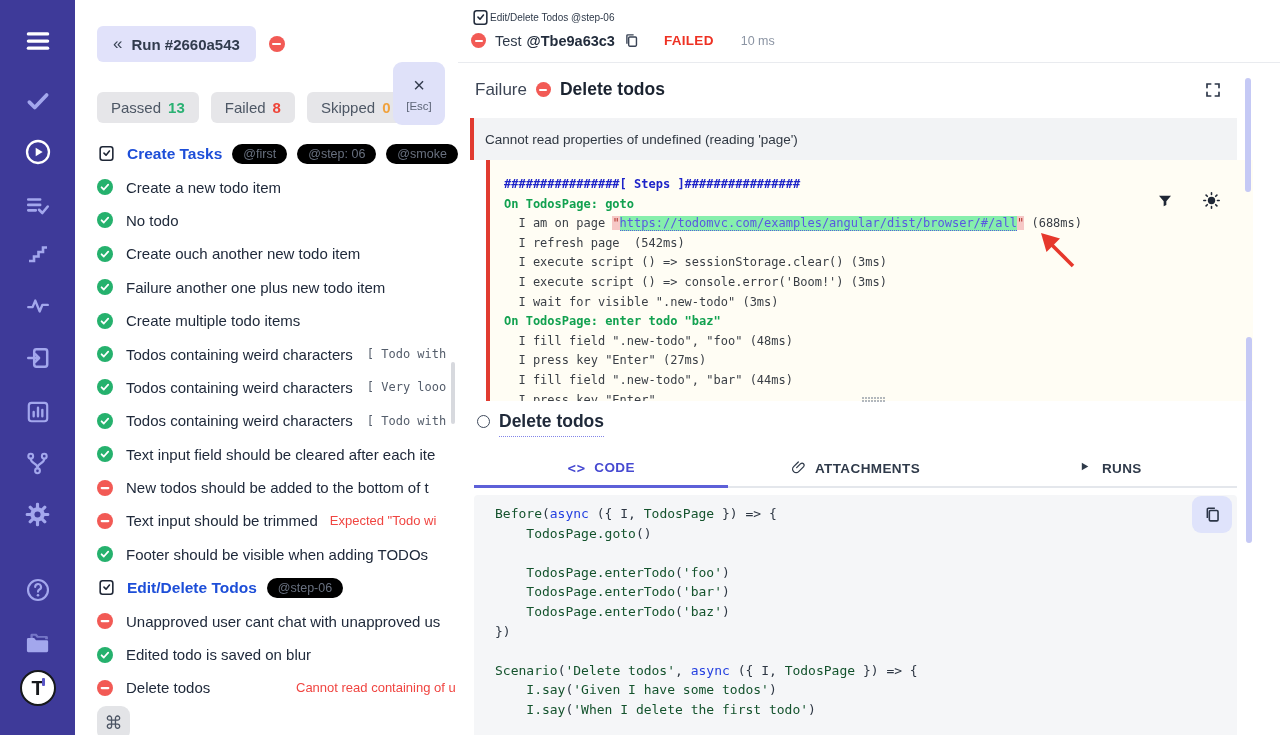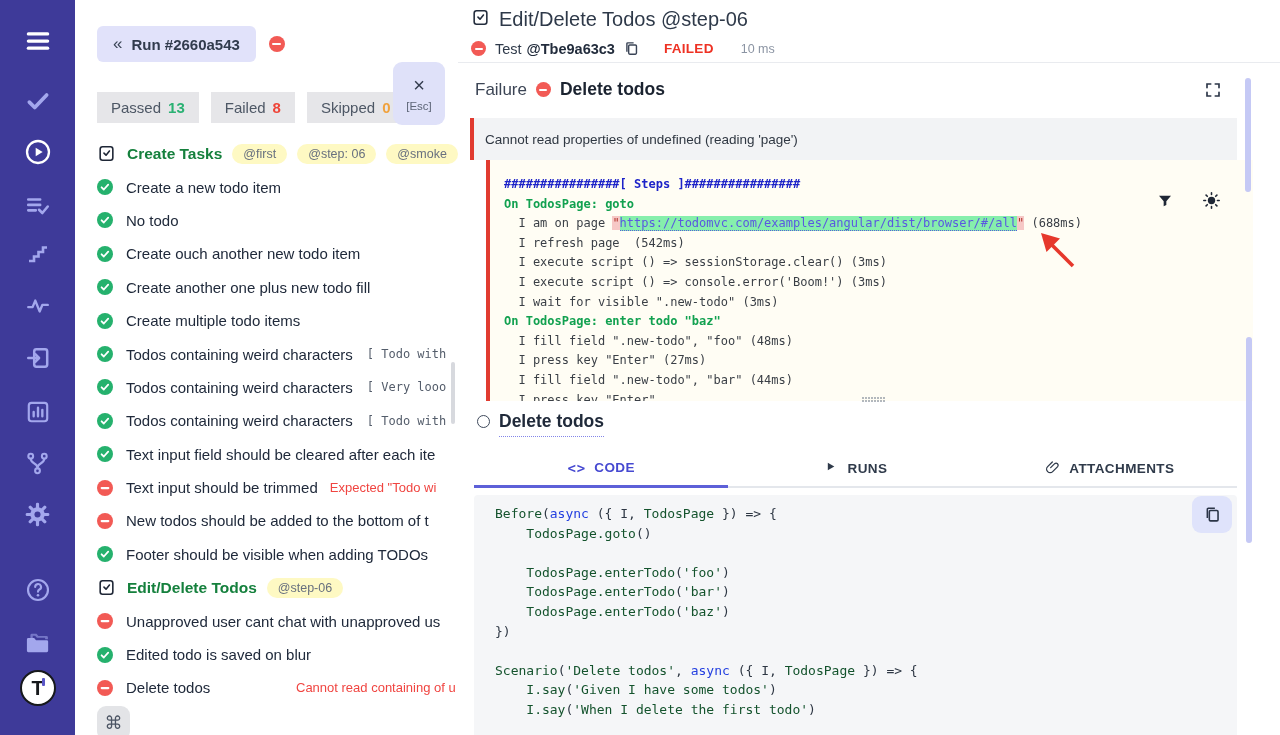--- a/index.html
+++ b/index.html
@@ -18,45 +18,45 @@
   .list-panel{position:absolute;left:75px;top:0;bottom:0;width:383px;background:#fff;overflow:hidden;z-index:2}
   .run-row{position:absolute;top:26px;left:22px;display:flex;align-items:center;white-space:nowrap}
   .back-btn{background:#e1e2fa;border:none;border-radius:6px;height:36px;padding:0 16px;display:flex;
             align-items:center;gap:9px;font-family:inherit;font-size:15px;font-weight:700;color:#313b4d;cursor:pointer}
   .back-btn .chev{font-size:17px;color:#3a4456;font-weight:400}
   .fail-dot{width:16px;height:16px;border-radius:50%;background:#f25a55;position:relative;flex:0 0 auto}
   .fail-dot::after{content:"";position:absolute;left:3.5px;right:3.5px;top:6.8px;height:2.6px;border-radius:1.3px;background:#fff}
   .run-row .fail-dot{margin-left:13px}
   .run-title{font-size:27px;font-weight:800;color:#1c2433;margin:0 0 0 9px;letter-spacing:-.3px;white-space:nowrap}
   .badges{position:absolute;top:92px;left:22px;display:flex;gap:12px}
-  .badge{background:#e6e6e9;border-radius:0;height:31px;display:flex;align-items:center;gap:7px;
+  .badge{background:#e6e6e9;border-radius:6px;height:31px;display:flex;align-items:center;gap:7px;
          padding:0 14px;font-size:15px;color:#4d5765;cursor:pointer}
   .badge .b-count{font-weight:700}
   .close-btn{position:absolute;left:318px;top:62px;width:52px;height:63px;background:#dfe1f9;border-radius:9px;
              display:flex;flex-direction:column;align-items:center;justify-content:center;gap:5px;z-index:6;cursor:pointer}
   .close-x{font-size:20px;color:#333c4e;line-height:1}
   .close-esc{font-size:11.5px;color:#5e6678}
   .tests{position:absolute;top:137px;left:22px;right:0}
   .trow{height:33.4px;display:flex;align-items:center;white-space:nowrap;position:relative;cursor:pointer}
   .trow .ticon{width:16px;height:16px;flex:0 0 16px;margin-right:13px;display:flex}
   .suite-row .sicon{width:19px;height:19px;color:#1f2736;margin-right:11px;display:flex}
-  .suite-label{font-size:15.5px;font-weight:700;color:#15803d}
-  .tag{margin-left:10px;background:#fef9c3;color:#68707f;border-radius:10px;padding:3px 11px;font-size:12.5px}
+  .suite-label{font-size:15.5px;font-weight:700;color:#1d4ed8}
+  .tag{margin-left:10px;background:#000000;color:#68707f;border-radius:10px;padding:3px 11px;font-size:12.5px}
   .tlabel{font-size:15px;color:#202a3b;font-weight:500}
   .tmono{font-family:"DejaVu Sans Mono",monospace;font-size:12px;color:#545d6b;margin-left:14px}
   .terror{font-size:13px;color:#f04541;margin-left:12px}
   .terror.fixed{position:absolute;left:199px;margin:0}
   .cmd-badge{position:absolute;left:22px;top:706px;width:33px;height:34px;background:#e3e4e7;border-radius:9px;
              display:flex;align-items:center;justify-content:center;font-size:18px;color:#4b5463;cursor:pointer}
   .mini-scroll{position:absolute;right:3px;top:362px;width:4px;height:62px;background:#d7d9de;border-radius:2px}
   
   .detail{position:absolute;left:458px;top:0;right:0;bottom:0;background:#fff}
-  .crumb1{position:absolute;left:13px;top:8px;display:flex;align-items:flex-start;gap:9px;font-size:20px;color:#2e3949}
+  .crumb1{position:absolute;left:13px;top:8px;display:flex;align-items:center;font-size:10px;color:#2e3949}
   .crumb1 .sicon{width:19px;height:19px;color:#232d3d;display:flex}
-  .crumb2{position:absolute;left:13px;top:40px;display:flex;align-items:center;font-size:14.5px;color:#2e3949}
+  .crumb2{position:absolute;left:13px;top:32px;display:flex;align-items:center;font-size:14.5px;color:#2e3949}
   .crumb2 .fail-dot{width:15px;height:15px;margin-right:9px}
   .test-id{font-weight:800;color:#222c3c;margin-left:5px}
   .copy-sm{width:17px;height:17px;color:#3a4456;margin-left:8px;display:flex;cursor:pointer}
   .failed-txt{color:#ee3123;font-weight:800;font-size:13.5px;margin-left:24px;letter-spacing:.3px}
   .dur{color:#8b94a3;font-size:12.5px;margin-left:27px}
   .hdr-divider{position:absolute;left:0;right:0;top:62px;height:1px;background:#e9ebef}
   .fail-row{position:absolute;left:17px;top:79px;display:flex;align-items:center;gap:9px}
   .fail-label{font-size:17px;color:#3c4555}
   .fail-row .fail-dot{width:15px;height:15px}
   .fail-test{font-size:17.5px;font-weight:800;color:#1b2330}
@@ -260,21 +260,21 @@
         </span>
         <span class="tlabel">Create ouch another new todo item</span>
       </div>
       <div class="trow">
         <span class="ticon">
           <svg viewBox="0 0 16 16" width="16" height="16">
             <circle cx="8" cy="8" r="8" fill="#25b16d"></circle>
             <path d="M4.6 8.3l2.2 2.2 4.4-4.8" fill="none" stroke="#fff" stroke-width="1.8" stroke-linecap="round" stroke-linejoin="round"></path>
           </svg>
         </span>
-        <span class="tlabel">Create another one plus new todo fill</span>
+        <span class="tlabel">Failure another one plus new todo item</span>
       </div>
       <div class="trow">
         <span class="ticon">
           <svg viewBox="0 0 16 16" width="16" height="16">
             <circle cx="8" cy="8" r="8" fill="#25b16d"></circle>
             <path d="M4.6 8.3l2.2 2.2 4.4-4.8" fill="none" stroke="#fff" stroke-width="1.8" stroke-linecap="round" stroke-linejoin="round"></path>
           </svg>
         </span>
         <span class="tlabel">Create multiple todo items</span>
       </div>
@@ -317,31 +317,31 @@
         </span>
         <span class="tlabel">Text input field should be cleared after each ite</span>
       </div>
       <div class="trow">
         <span class="ticon">
           <svg viewBox="0 0 16 16" width="16" height="16">
             <circle cx="8" cy="8" r="8" fill="#f25a55"></circle>
             <rect x="3.6" y="6.9" width="8.8" height="2.3" rx="1.1" fill="#fff"></rect>
           </svg>
         </span>
+        <span class="tlabel">New todos should be added to the bottom of t</span>
+      </div>
+      <div class="trow">
+        <span class="ticon">
+          <svg viewBox="0 0 16 16" width="16" height="16">
+            <circle cx="8" cy="8" r="8" fill="#f25a55"></circle>
+            <rect x="3.6" y="6.9" width="8.8" height="2.3" rx="1.1" fill="#fff"></rect>
+          </svg>
+        </span>
         <span class="tlabel">Text input should be trimmed</span>
         <span class="terror">Expected "Todo wi</span>
-      </div>
-      <div class="trow">
-        <span class="ticon">
-          <svg viewBox="0 0 16 16" width="16" height="16">
-            <circle cx="8" cy="8" r="8" fill="#f25a55"></circle>
-            <rect x="3.6" y="6.9" width="8.8" height="2.3" rx="1.1" fill="#fff"></rect>
-          </svg>
-        </span>
-        <span class="tlabel">New todos should be added to the bottom of t</span>
       </div>
       <div class="trow">
         <span class="ticon">
           <svg viewBox="0 0 16 16" width="16" height="16">
             <circle cx="8" cy="8" r="8" fill="#25b16d"></circle>
             <path d="M4.6 8.3l2.2 2.2 4.4-4.8" fill="none" stroke="#fff" stroke-width="1.8" stroke-linecap="round" stroke-linejoin="round"></path>
           </svg>
         </span>
         <span class="tlabel">Footer should be visible when adding TODOs</span>
       </div>
@@ -455,33 +455,33 @@
     <span class="scen-title">Delete todos</span>
   </div>
 
   <div class="tabs">
       <div class="tab active">
         <span class="code-glyph">&lt;&gt;</span>
         <span>CODE</span>
       </div>
       <div class="tab">
         <span class="ticn">
+          <svg viewBox="0 0 24 24" width="16" height="16" fill="none" stroke="currentColor" stroke-width="1.9" stroke-linecap="round">
+            <path d="M8.5 11.5l6-6a3.2 3.2 0 0 1 4.5 4.5l-7.5 7.5a5.3 5.3 0 0 1-7.5-7.5l7-7"></path>
+          </svg>
+        </span>
+        <span>ATTACHMENTS</span>
+      </div>
+      <div class="tab">
+        <span class="ticn">
           <svg viewBox="0 0 24 24" width="13" height="13" fill="currentColor">
             <path d="M7 5l12 7-12 7z"></path>
           </svg>
         </span>
         <span>RUNS</span>
-      </div>
-      <div class="tab">
-        <span class="ticn">
-          <svg viewBox="0 0 24 24" width="16" height="16" fill="none" stroke="currentColor" stroke-width="1.9" stroke-linecap="round">
-            <path d="M8.5 11.5l6-6a3.2 3.2 0 0 1 4.5 4.5l-7.5 7.5a5.3 5.3 0 0 1-7.5-7.5l7-7"></path>
-          </svg>
-        </span>
-        <span>ATTACHMENTS</span>
       </div>
     </div>
 
   <div class="code-box"><div class="cline"><span class="cr">Before</span><span class="cp">(</span><span class="ck">async</span><span class="cp"> ({ I, </span><span class="cr">TodosPage</span><span class="cp"> }) =&gt; {</span></div><div class="cline"><span class="cp">    </span><span class="cr">TodosPage.goto</span><span class="cp">()</span></div><div class="cline">&nbsp;</div><div class="cline"><span class="cp">    </span><span class="cr">TodosPage.enterTodo</span><span class="cp">(</span><span class="cr">'foo'</span><span class="cp">)</span></div><div class="cline"><span class="cp">    </span><span class="cr">TodosPage.enterTodo</span><span class="cp">(</span><span class="cr">'bar'</span><span class="cp">)</span></div><div class="cline"><span class="cp">    </span><span class="cr">TodosPage.enterTodo</span><span class="cp">(</span><span class="cr">'baz'</span><span class="cp">)</span></div><div class="cline"><span class="cp">})</span></div><div class="cline">&nbsp;</div><div class="cline"><span class="cr">Scenario</span><span class="cp">(</span><span class="cr">'Delete todos'</span><span class="cp">, </span><span class="ck">async</span><span class="cp"> ({ I, </span><span class="cr">TodosPage</span><span class="cp"> }) =&gt; {</span></div><div class="cline"><span class="cp">    </span><span class="cr">I.say</span><span class="cp">(</span><span class="cr">'Given I have some todos'</span><span class="cp">)</span></div><div class="cline"><span class="cp">    </span><span class="cr">I.say</span><span class="cp">(</span><span class="cr">'When I delete the first todo'</span><span class="cp">)</span></div></div>
   <div class="copy-btn">
     <svg viewBox="0 0 24 24" fill="none" stroke="currentColor" stroke-width="2">
       <rect x="8" y="7" width="11" height="13" rx="1.5"></rect>
         <path d="M5.5 16.5V5.2A1.2 1.2 0 0 1 6.7 4H15"></path>
     </svg>
   </div>

